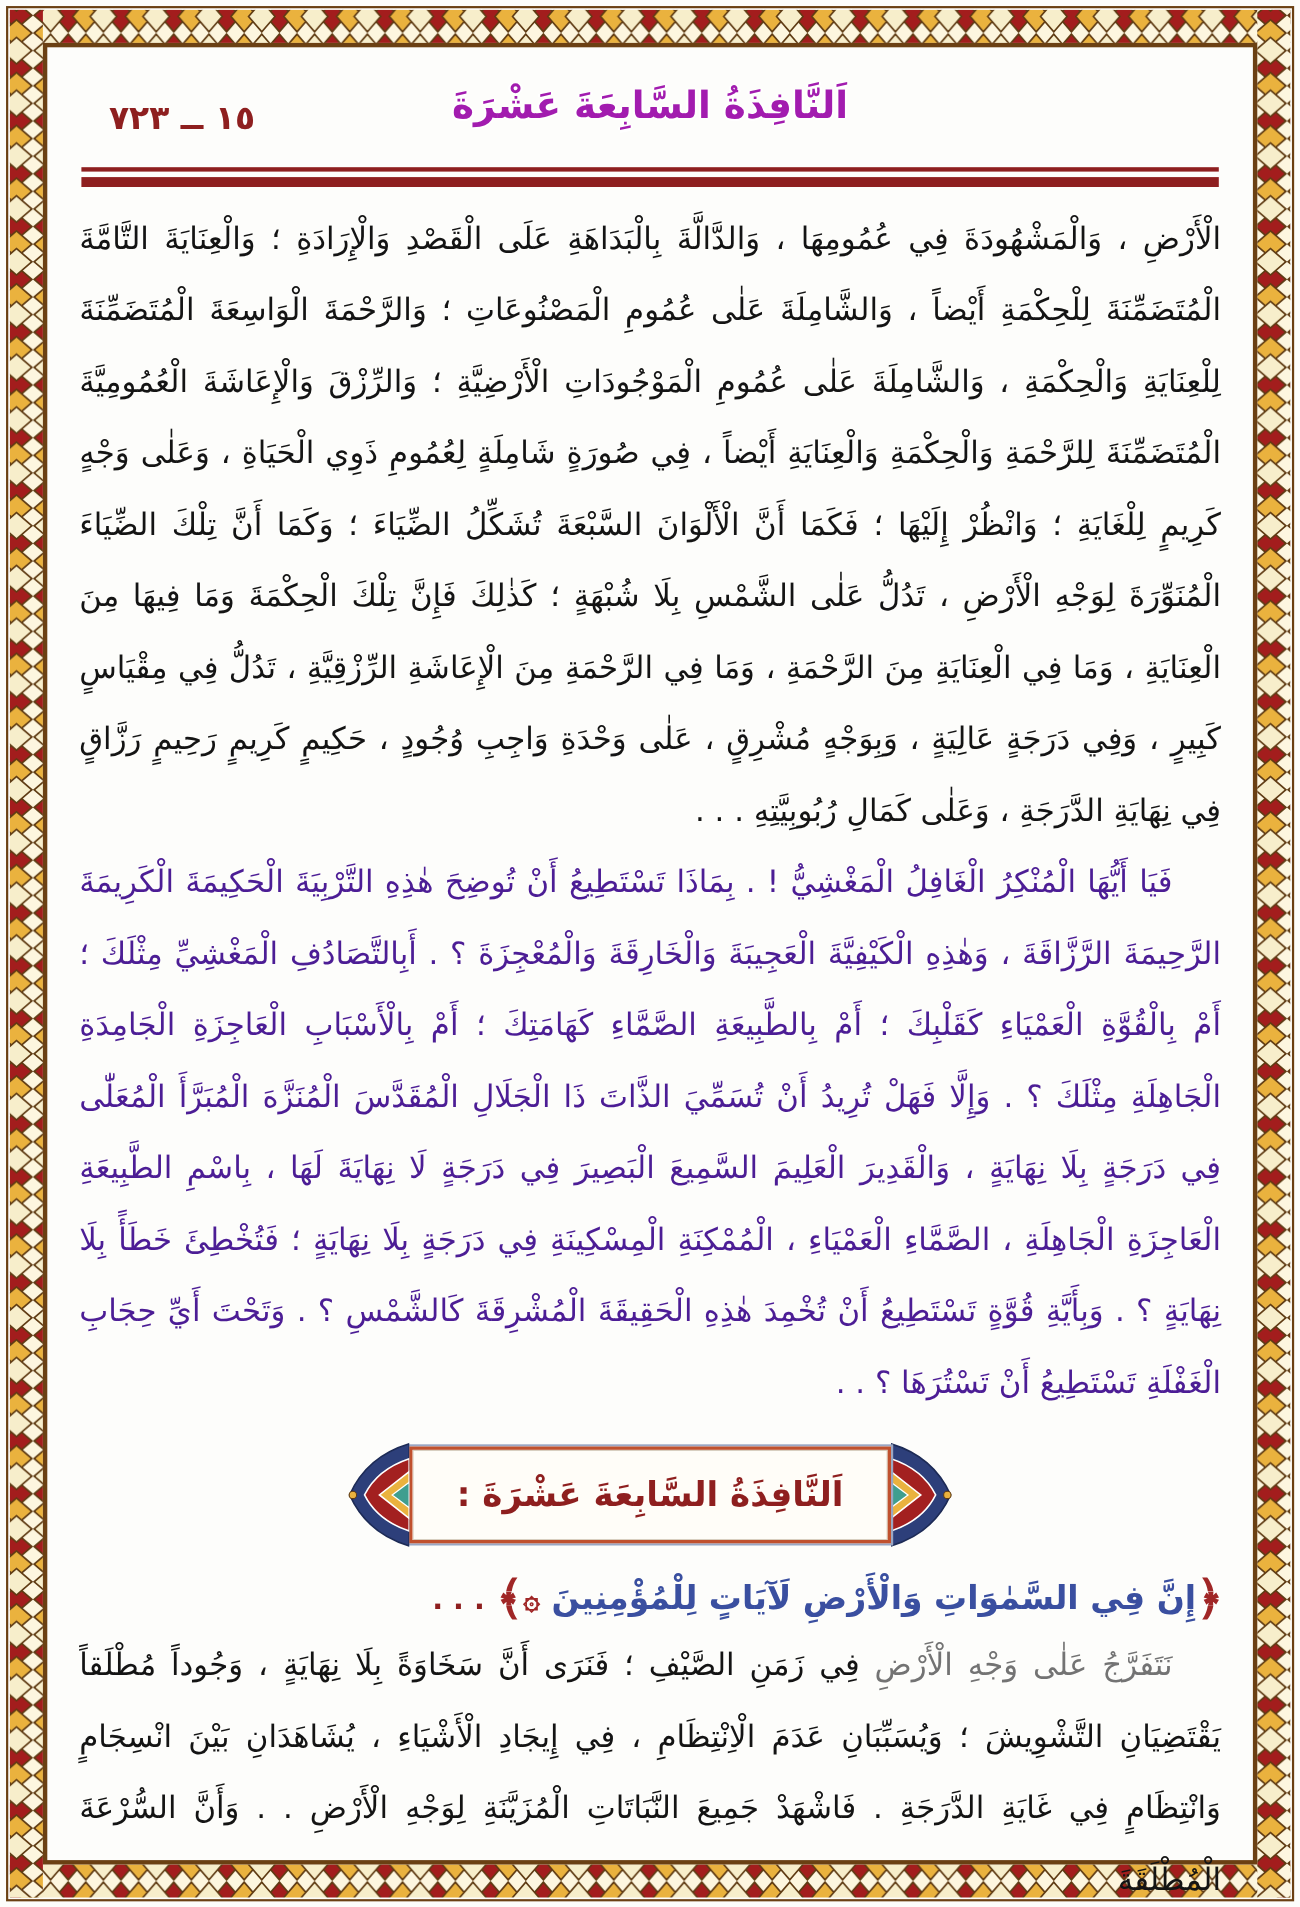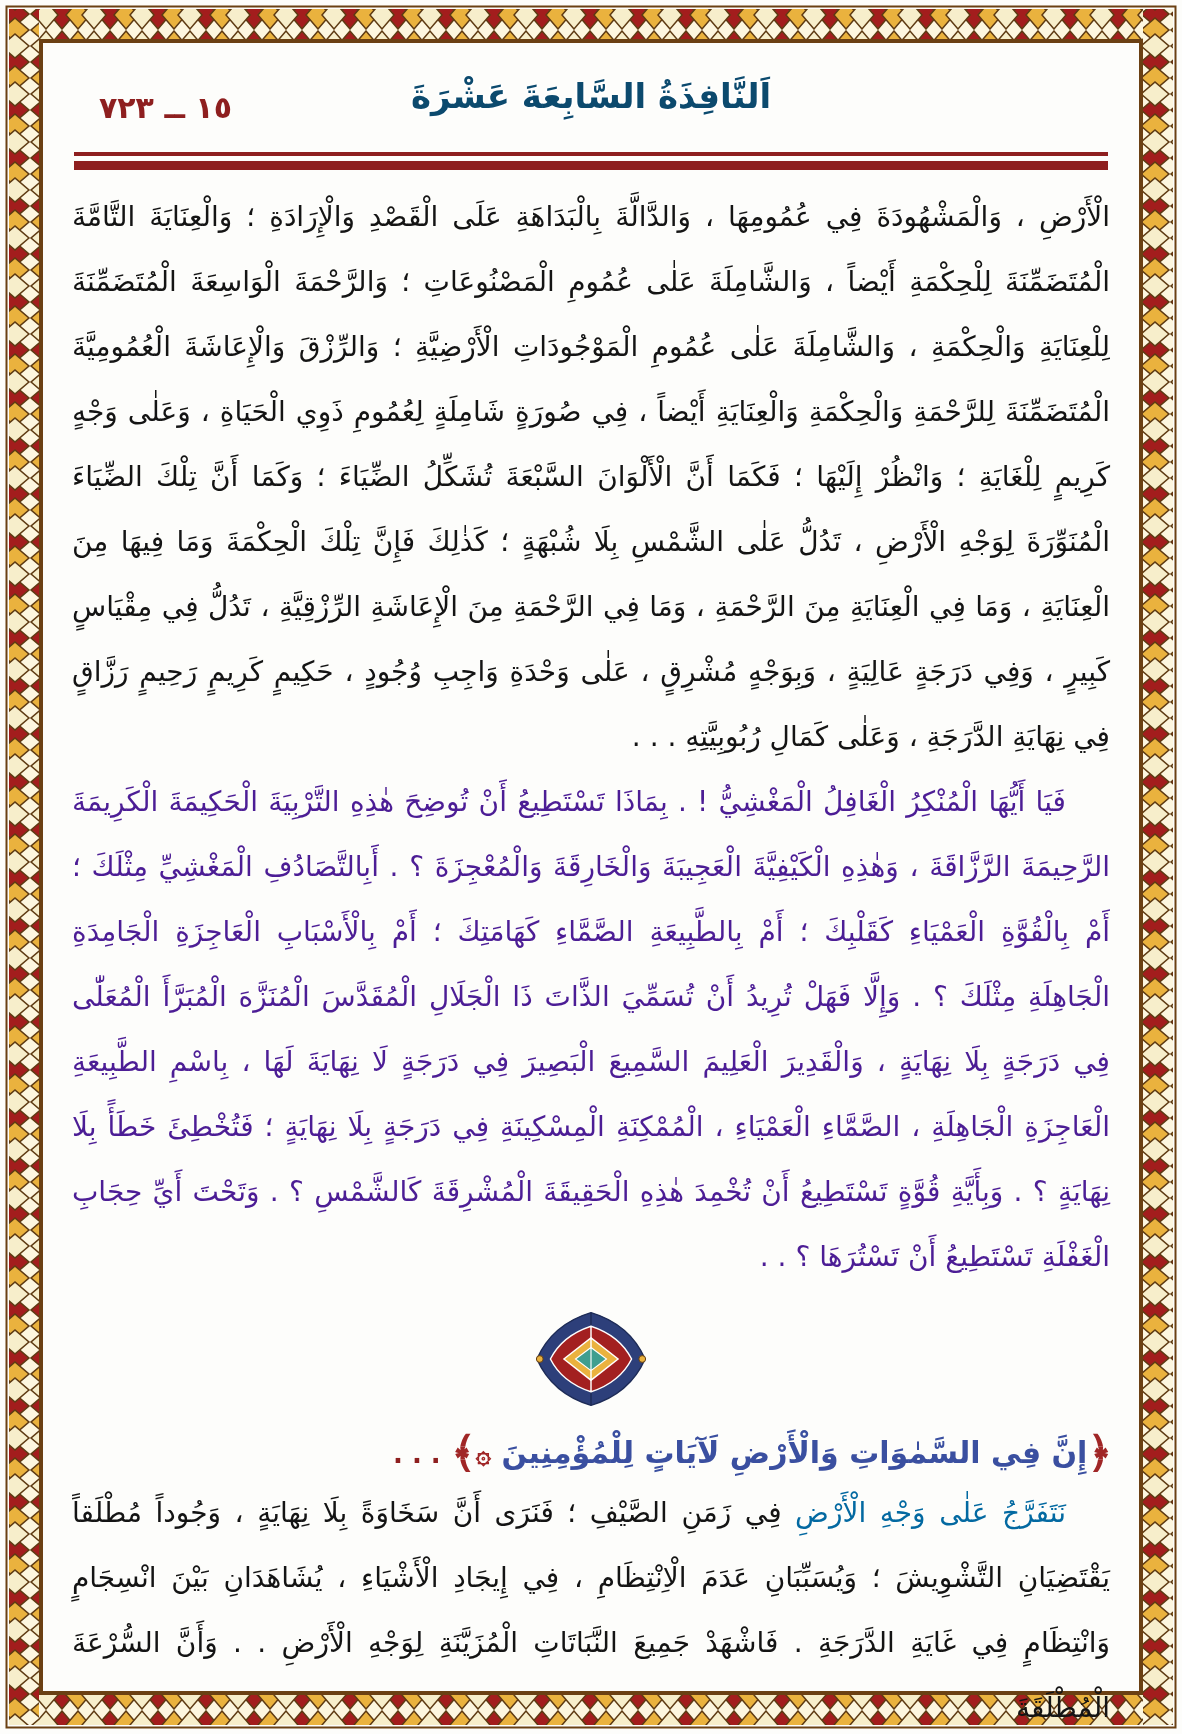--- a/index.html
+++ b/index.html
@@ -20,41 +20,41 @@
   }
   .hdr{position:relative;height:102px;}
   .page-num{
     position:absolute;left:29px;top:40px;
     font-size:30px;font-weight:bold;color:#8e1f1f;
     letter-spacing:2px;direction:rtl;
   }
   .running-title{
     position:absolute;right:0;left:0;top:26px;
     text-align:center;
-    font-size:34px;font-weight:bold;color:#0c4a6e;
+    font-size:34px;font-weight:bold;color:#a21caf;
     text-shadow:2px 0 0 #ffffff,-2px 0 0 #ffffff,0 2px 0 #ffffff;
   }
   .dbl-rule{
     margin:0 4px;
     height:5px;
     border-top:4px solid #8e1f1f;
     border-bottom:9px solid #8e1f1f;
   }
   .body-text{
     margin:14px 2px 0 2px;
     font-size:28px;
     line-height:65px;
     font-weight:normal;
     color:#141414;
     text-align:justify;
     text-justify:inter-word;
   }
   .body-text.red{color:#4c1d95;text-indent:44px;margin-top:0;}
   .closing{text-indent:44px;margin-top:6px;}
-  .closing .lead{color:#0369a1;}
+  .closing .lead{color:#737373;}
   
   .cartouche-row{
     margin-top:16px;
     display:flex;justify-content:center;align-items:center;
     height:108px;
   }
   .finial{flex:0 0 auto;width:58px;height:104px;}
   .cartouche-box{
     box-sizing:border-box;
     width:438px;height:88px;
@@ -123,20 +123,23 @@
     <div class="cartouche-row">
       <svg class="finial" viewBox="0 0 60 104">
         <g transform="translate(60,0) scale(-1,1)">
           <path d="M60 4 Q20 16 4 52 Q20 88 60 100 Z" fill="#2d3f7a" stroke="#1d2b56" stroke-width="1.5"></path>
           <path d="M60 18 Q30 28 18 52 Q30 76 60 86 Z" fill="#a32020" stroke="#ffffff" stroke-width="1.5"></path>
           <path d="M60 30 L32 52 L60 74 Z" fill="#eab23e" stroke="#ffffff" stroke-width="1.5"></path>
           <path d="M60 40 L44 52 L60 64 Z" fill="#3f9e8f" stroke="#ffffff" stroke-width="1.2"></path>
           <circle cx="7" cy="52" r="3.5" fill="#eab23e" stroke="#5e3a12" stroke-width="1"></circle>
         </g>
       </svg>
+      <div class="cartouche-box">
+        <span class="sec-title">اَلنَّافِذَةُ السَّابِعَةَ عَشْرَةَ :</span>
+      </div>
       <svg class="finial" viewBox="0 0 60 104">
         <path d="M60 4 Q20 16 4 52 Q20 88 60 100 Z" fill="#2d3f7a" stroke="#1d2b56" stroke-width="1.5"></path>
         <path d="M60 18 Q30 28 18 52 Q30 76 60 86 Z" fill="#a32020" stroke="#ffffff" stroke-width="1.5"></path>
         <path d="M60 30 L32 52 L60 74 Z" fill="#eab23e" stroke="#ffffff" stroke-width="1.5"></path>
         <path d="M60 40 L44 52 L60 64 Z" fill="#3f9e8f" stroke="#ffffff" stroke-width="1.2"></path>
         <circle cx="7" cy="52" r="3.5" fill="#eab23e" stroke="#5e3a12" stroke-width="1"></circle>
       </svg>
     </div>
 
     <div class="verse-line">

